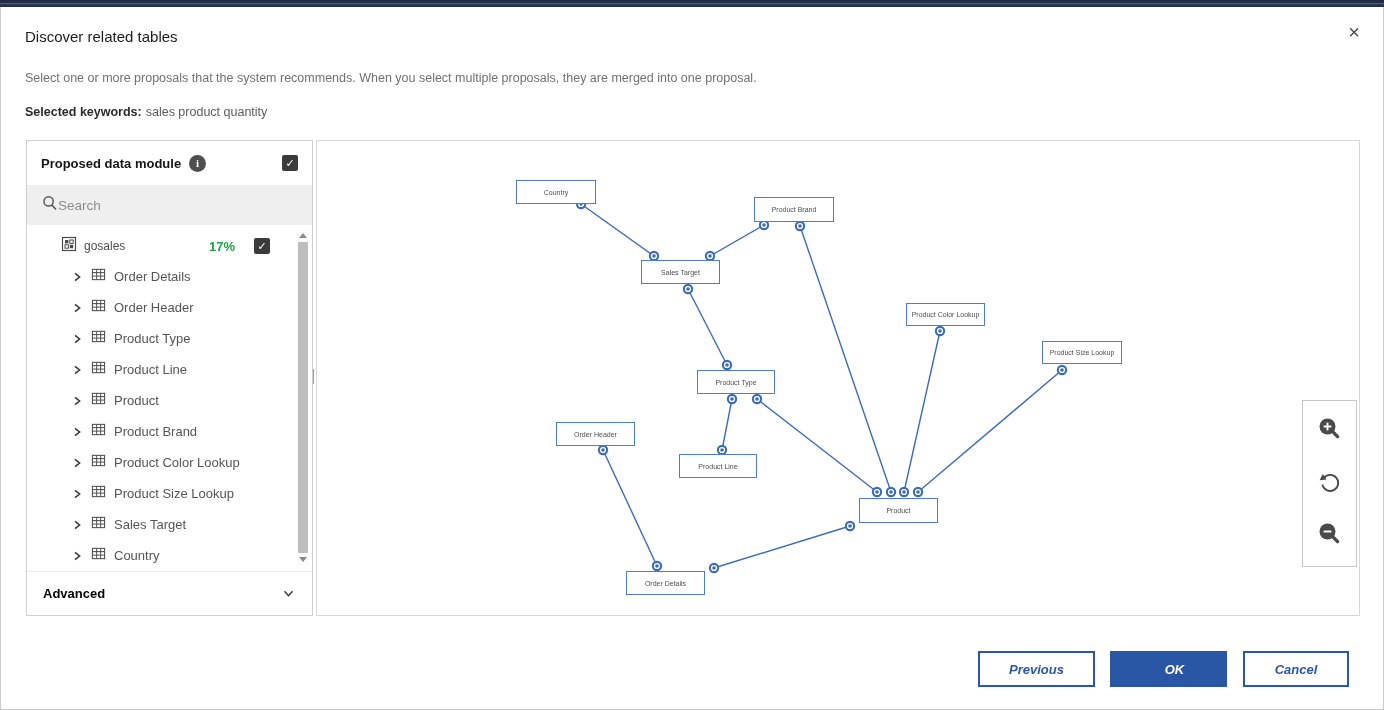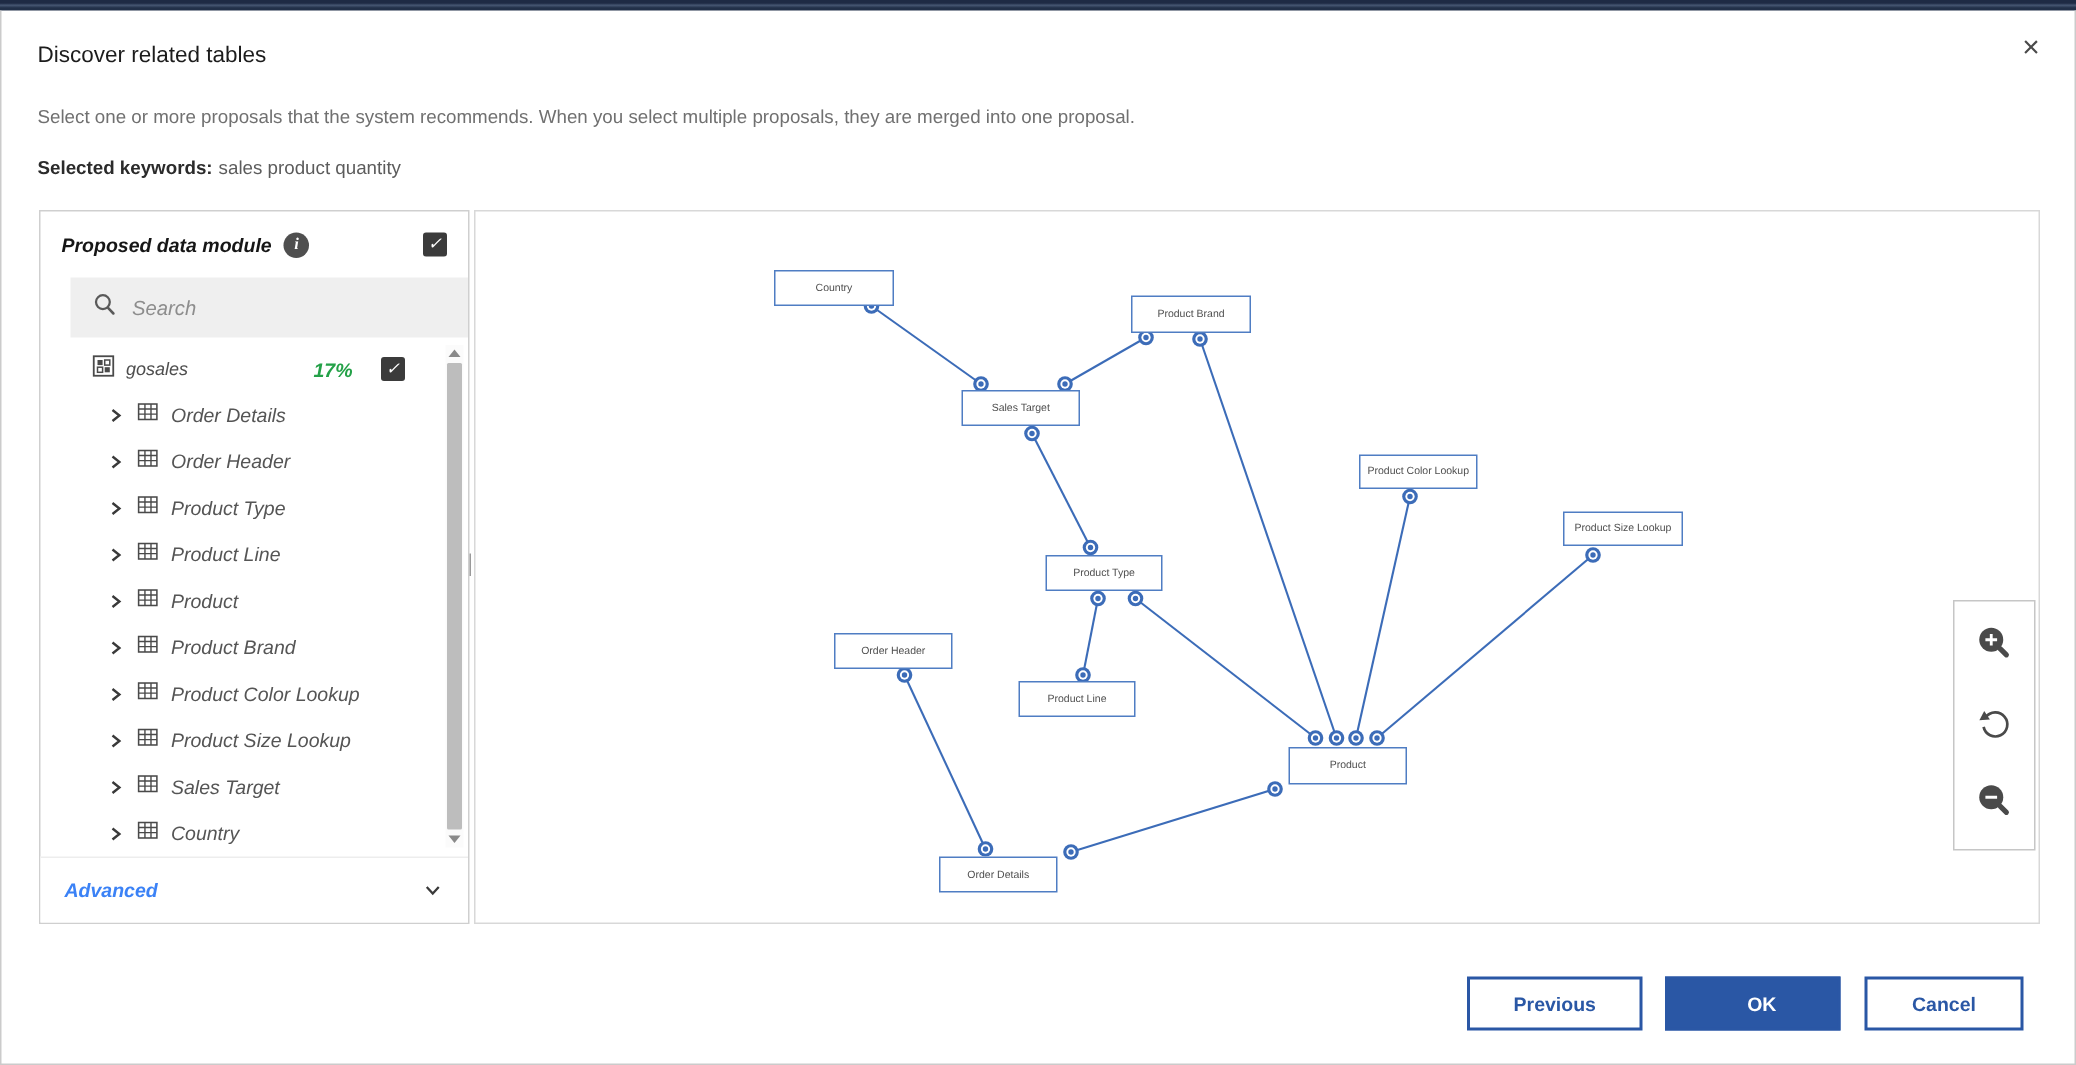--- a/index.html
+++ b/index.html
@@ -16,32 +16,32 @@
   .close-btn { position:absolute; top:20px; right:18px; width:24px; height:24px;
     background:none; border:none; font-size:20px; line-height:22px; color:#4a4a4a; cursor:pointer; }
 
   .dlg-title { position:absolute; left:25px; top:28px; font-size:15px; font-weight:normal; color:#1c1c1c; }
   .dlg-desc  { position:absolute; left:25px; top:71px; font-size:12.5px; color:#707070; }
   .dlg-keywords { position:absolute; left:25px; top:105px; font-size:12.5px; color:#5c5c5c; }
   .dlg-keywords b { color:#2b2b2b; margin-right:4px; }
 
   
   .sidebar { position:absolute; left:26px; top:140px; width:287px; height:476px;
-    border:1px solid #cfcfcf; background:#fff;font-style:italic; }
+    border:1px solid #cfcfcf; background:#fff; }
   .sb-header { height:44px; display:flex; align-items:center; padding:0 14px; gap:8px; }
   .sb-header .lbl { font-size:13px; font-weight:bold; color:#161616; }
   .info-icon { width:17px; height:17px; border-radius:50%; background:#4f4f4f; color:#fff;
     font-size:11px; font-weight:bold; display:flex; align-items:center; justify-content:center;
     font-family:"Liberation Serif", serif; cursor:pointer; }
   .checkbox { width:16px; height:16px; background:var(--checkbox-dark,#3b3b3b); border-radius:2px;
     color:#fff; font-size:11px; line-height:16px; text-align:center; cursor:pointer; flex:none; }
   .sb-header .checkbox { margin-left:auto; }
 
   .sb-search { height:40px; background:#efefef; display:flex; align-items:center;
-    padding:0 15px; gap:10px; cursor:text;margin-left:20px; }
+    padding:0 15px; gap:0; cursor:text; }
   .sb-search .ph { font-size:13.5px; color:#8d8d8d; }
 
   .tree { position:absolute; top:84px; bottom:44px; left:0; right:0; overflow:hidden; }
   .row-root { height:30px; margin-top:6px; display:flex; align-items:center;
     padding-left:34px; padding-right:42px; gap:7px; }
   .row-root .lbl { font-size:12px; color:#4e4e4e; }
   .row-root .match { margin-left:auto; margin-right:12px; font-size:13px; font-weight:bold;
     color:var(--match-green,#24a148); }
   .tree-item { height:31px; display:flex; align-items:center; padding-left:44px; gap:8px; cursor:pointer; }
   .tree-item .ti-label { font-size:13px; color:#555; }
@@ -51,21 +51,21 @@
     display:flex; flex-direction:column; align-items:center; background:#fbfbfb; }
   .arr-up { width:0; height:0; border-left:4px solid transparent; border-right:4px solid transparent;
     border-bottom:5px solid #8a8a8a; margin:3px 0 4px; cursor:pointer; }
   .arr-dn { width:0; height:0; border-left:4px solid transparent; border-right:4px solid transparent;
     border-top:5px solid #8a8a8a; margin:4px 0 3px; cursor:pointer; }
   .thumb { flex:1; width:10px; background:#bdbdbd; border-radius:1px; cursor:grab; }
 
   .sb-advanced { position:absolute; bottom:0; left:0; right:0; height:44px;
     display:flex; align-items:center; padding:0 16px; border-top:1px solid #ededed;
     background:#fff; cursor:pointer; }
-  .sb-advanced .lbl { font-size:13px; font-weight:bold; color:#3b82f6; }
+  .sb-advanced .lbl { font-size:13px; font-weight:bold; color:#000000; }
   .sb-advanced .chev-dn { margin-left:auto; display:flex; }
 
   .splitter-grip { position:absolute; left:313px; top:369px; width:5px; height:15px;
     border-left:1px solid #9a9a9a; border-right:1px solid #9a9a9a; cursor:col-resize; }
 
   
   .diagram { position:absolute; left:316px; top:140px; width:1044px; height:476px;
     border:1px solid #d8d8d8; background:#fff; }
   .diagram svg.edges { position:absolute; left:0; top:0; }
   .node { position:absolute; border:1px solid var(--node-border,#4f7dc3); background:#fff;
@@ -73,21 +73,21 @@
     font-size:7px; color:#4f4f4f; cursor:move; white-space:nowrap; }
 
   .zoom-panel { position:absolute; left:985px; top:259px; width:55px; height:167px;
     border:1px solid #c6c6c6; background:#fff; display:flex; flex-direction:column;
     align-items:center; justify-content:space-between; padding:13px 0; }
   .zoom-panel button { background:none; border:none; cursor:pointer; display:flex; padding:2px; }
 
   
   .btn { position:absolute; top:651px; height:36px; width:117px; font-size:13px; font-weight:bold;
     display:flex; align-items:center; justify-content:center; cursor:pointer;
-    font-family:"Liberation Sans", sans-serif; }
+    font-family:"Liberation Sans", sans-serif;font-style:italic; }
   .btn-outline { background:#fff; border:2px solid var(--accent-blue,#2a57a5); color:var(--accent-blue,#2a57a5); }
   .btn-solid { background:var(--accent-blue,#2a57a5); border:2px solid var(--accent-blue,#2a57a5); color:#fff; }
   .btn-prev { left:978px; }
   .btn-ok { left:1110px;padding-left:12px; }
   .btn-cancel { left:1243px; width:106px; }
 </style>
 </head>
 <body>
 
 <div class="topbar"></div>

